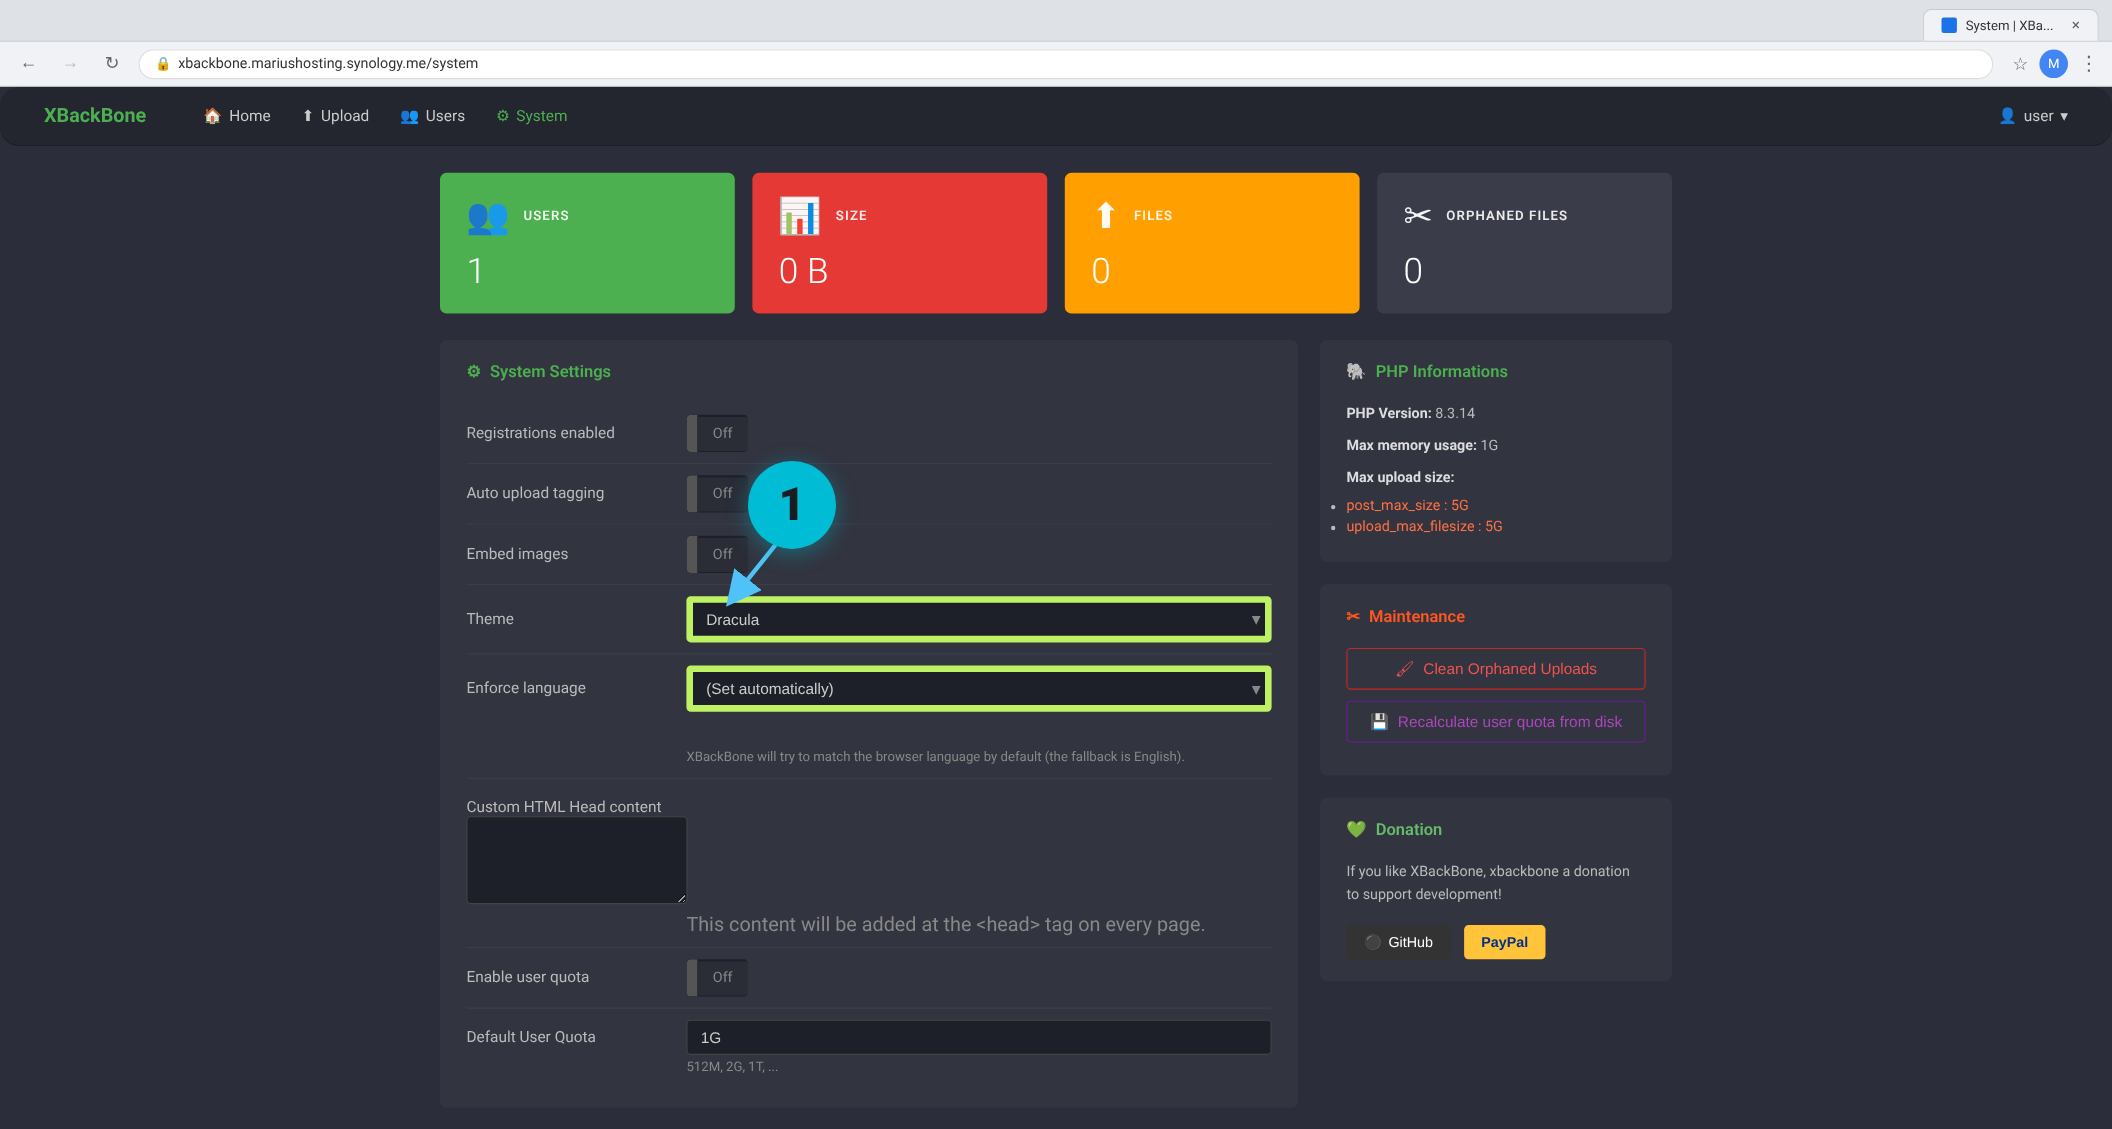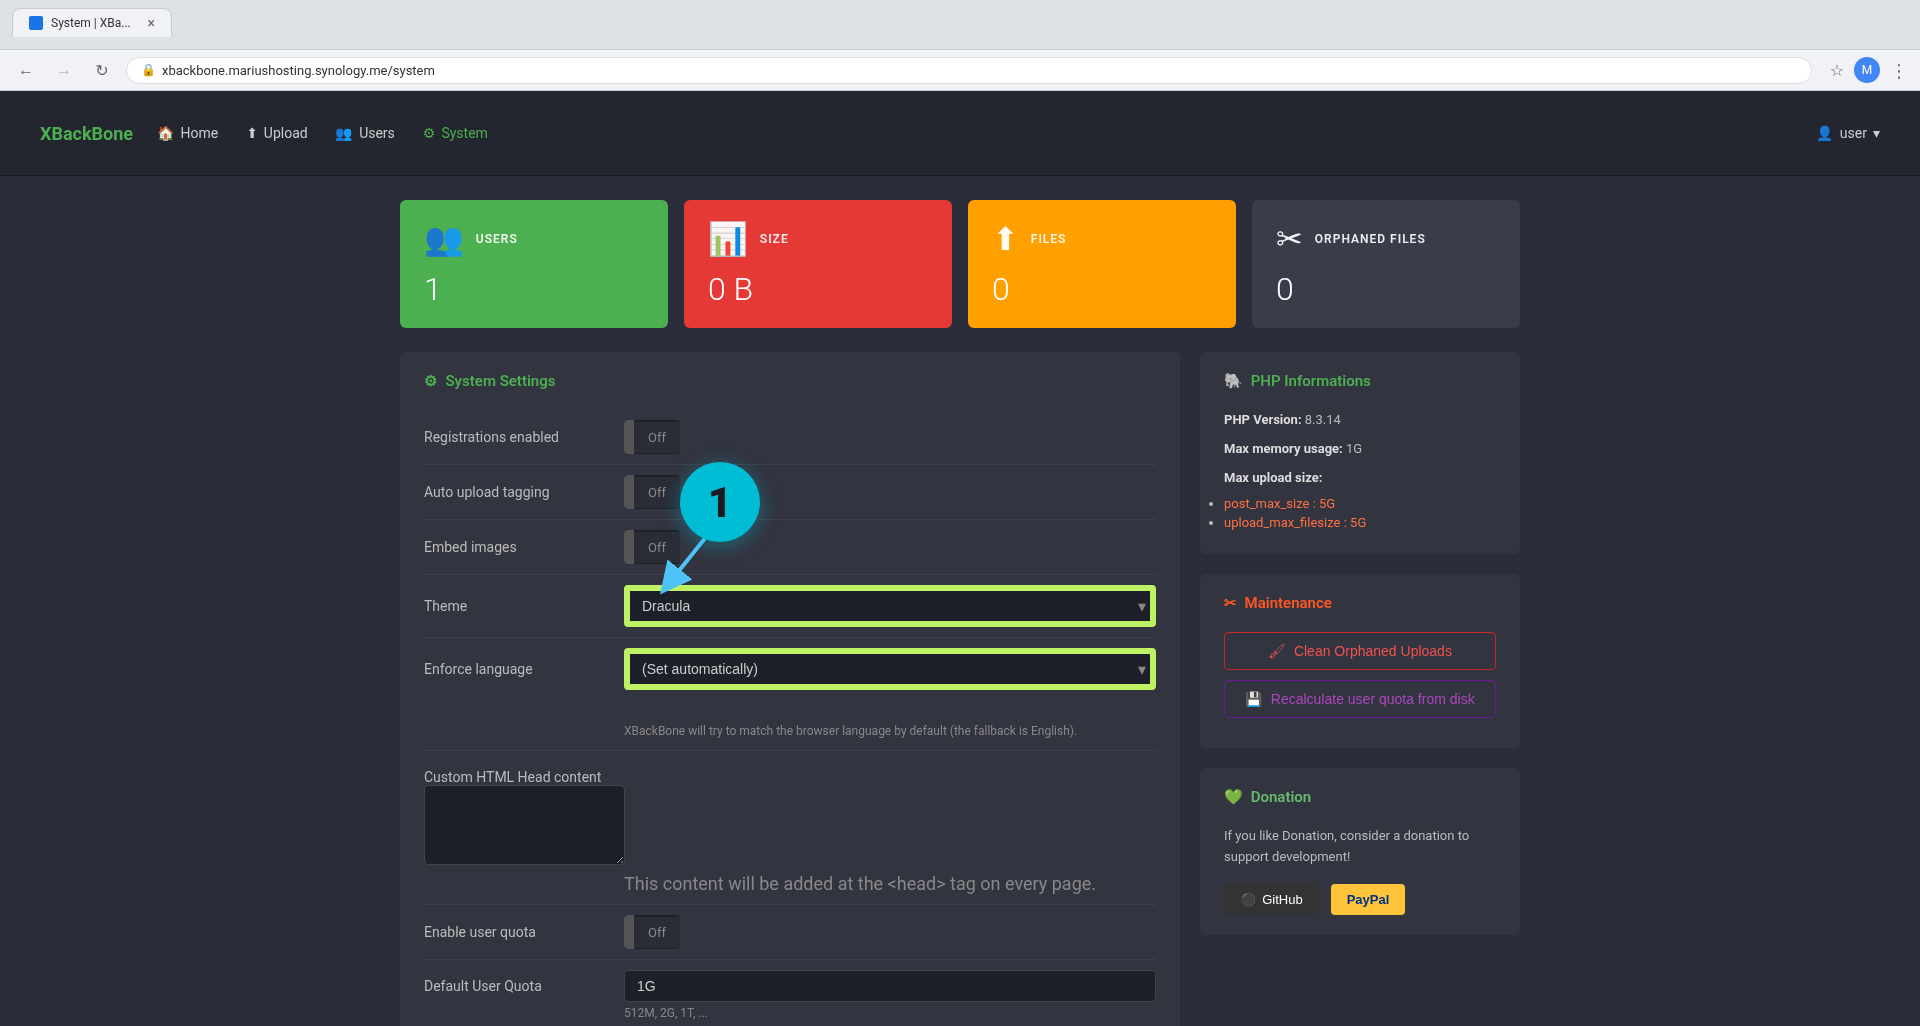--- a/index.html
+++ b/index.html
@@ -12,21 +12,22 @@
     
     .browser-chrome {
       background: #dee1e6;
       padding: 8px 12px 0;
       border-bottom: 1px solid #c8cbd0;
     }
     .browser-tabs {
       display: flex;
       align-items: flex-end;
       gap: 2px;
-      margin-bottom: 12px;
+      margin-bottom: 0;
+      justify-content: flex-end;
     }
     .browser-tab {
       background: #f0f2f5;
       border-radius: 8px 8px 0 0;
       padding: 6px 16px;
       font-size: 12px;
       color: #333;
       display: flex;
       align-items: center;
       gap: 8px;
@@ -79,25 +80,26 @@
 
     
     .app-container {
       background: #2b2d3a;
       min-height: calc(100vh - 70px);
     }
 
     
     .navbar {
       background: #23252f;
-      padding: 28px 40px;
+      padding: 12px 40px;
       display: flex;
       align-items: center;
-      gap: 12px;
+      gap: 40px;
       border-bottom: 1px solid #1a1c24;
+      border-radius: 18px;
     }
     .navbar-brand {
       color: #4caf50;
       font-size: 18px;
       font-weight: 700;
       text-decoration: none;
     }
     .navbar-nav {
       display: flex; align-items: center; gap: 4px; flex: 1;
     }
@@ -604,21 +606,21 @@
             <span>💾</span>
             <span>Recalculate user quota from disk</span>
           </button>
         </div>
 
         <div class="panel">
           <div class="panel-title donation">
             <span>💚</span>
             <span>Donation</span>
           </div>
-          <p class="donation-text">If you like Donation, consider a donation to support development!</p>
+          <p class="donation-text">If you like XBackBone, xbackbone a donation to support development!</p>
           <div class="donation-buttons">
             <button class="btn-github">
               <span>⚫</span>
               <span>GitHub</span>
             </button>
             <button class="btn-paypal">
               <span>PayPal</span>
             </button>
           </div>
         </div>

